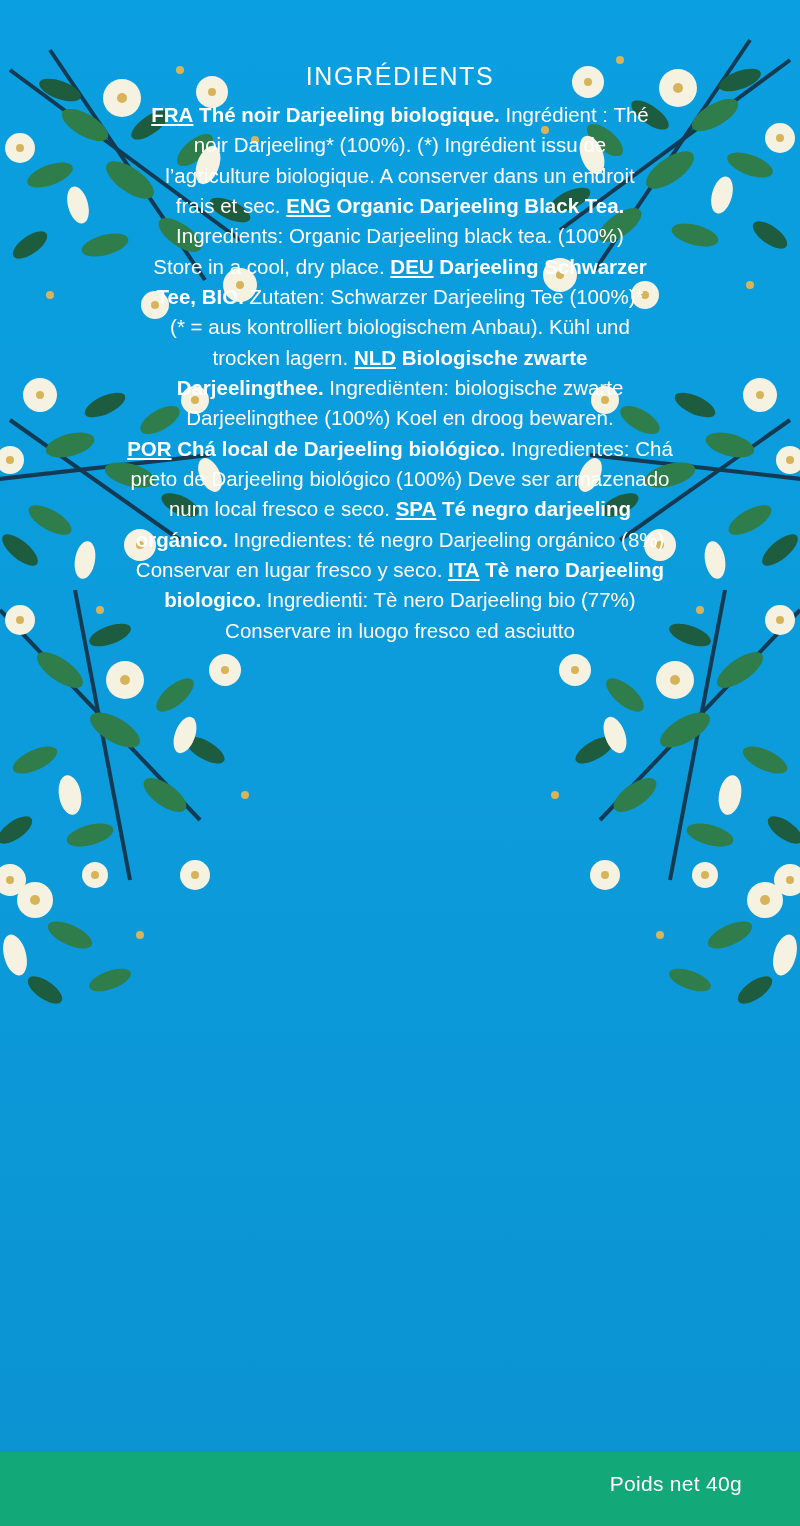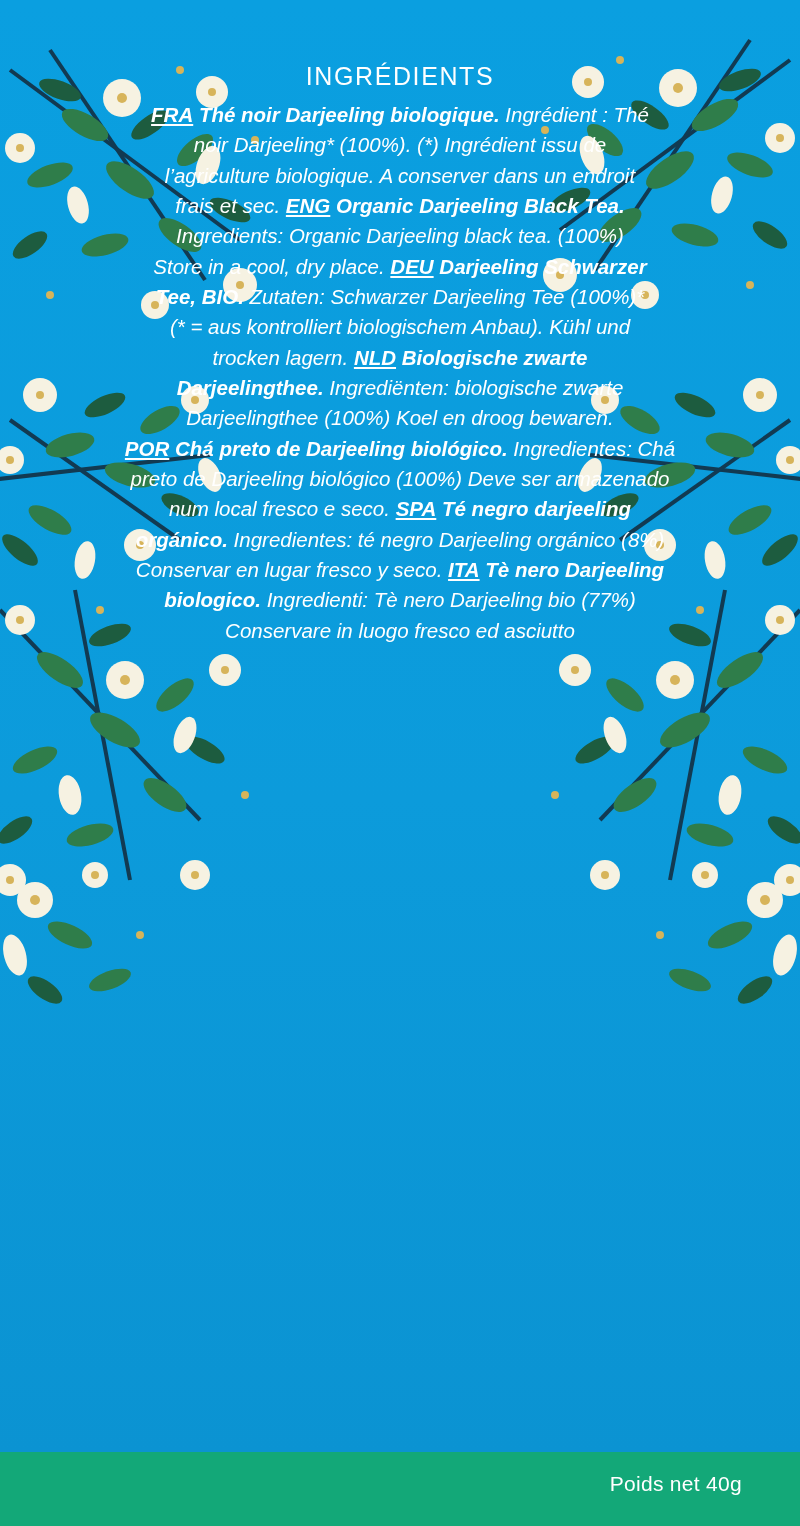--- a/index.html
+++ b/index.html
@@ -66,21 +66,20 @@
     font-size: 25px;
     letter-spacing: 1.6px;
     margin-bottom: 9px;
     font-weight: 400;
   }
   .ingredients-para {
     font-size: 20.5px;
     line-height: 1.48;
     color: #ffffff;
     text-align: center;
-    font-style: italic;
   }
   .lang-tag {
     font-weight: bold;
     text-decoration: underline;
     text-underline-offset: 2px;
   }
   .lang-name {
     font-weight: bold;
   }
   
@@ -390,21 +389,21 @@
       <span class="lang-tag">DEU</span>
       <span class="lang-name">Darjeeling Schwarzer Tee, BIO.</span>
       <span>Zutaten: Schwarzer Darjeeling Tee (100%)* (* = aus kontrolliert biologischem Anbau). Kühl und trocken lagern.</span>
       <span class="lang-tag">NLD</span>
       <span class="lang-name">Biologische zwarte Darjeelingthee.</span>
       <span>Ingrediënten: biologische zwarte Darjeelingthee (100%) Koel en droog bewaren.</span>
     </div>
 
     <div class="ingredients-para wide">
       <span class="lang-tag">POR</span>
-      <span class="lang-name">Chá preto de Darjeeling biológico.</span>
+      <span class="lang-name">Chá local de Darjeeling biológico.</span>
       <span>Ingredientes: Chá preto de Darjeeling biológico (100%) Deve ser armazenado num local fresco e seco.</span>
       <span class="lang-tag">SPA</span>
       <span class="lang-name">Té negro darjeeling orgánico.</span>
       <span>Ingredientes: té negro Darjeeling orgánico (8%) Conservar en lugar fresco y seco.</span>
       <span class="lang-tag">ITA</span>
       <span class="lang-name">Tè nero Darjeeling biologico.</span>
       <span>Ingredienti: Tè nero Darjeeling bio (77%) Conservare in luogo fresco ed asciutto</span>
     </div>
   </div>
 

